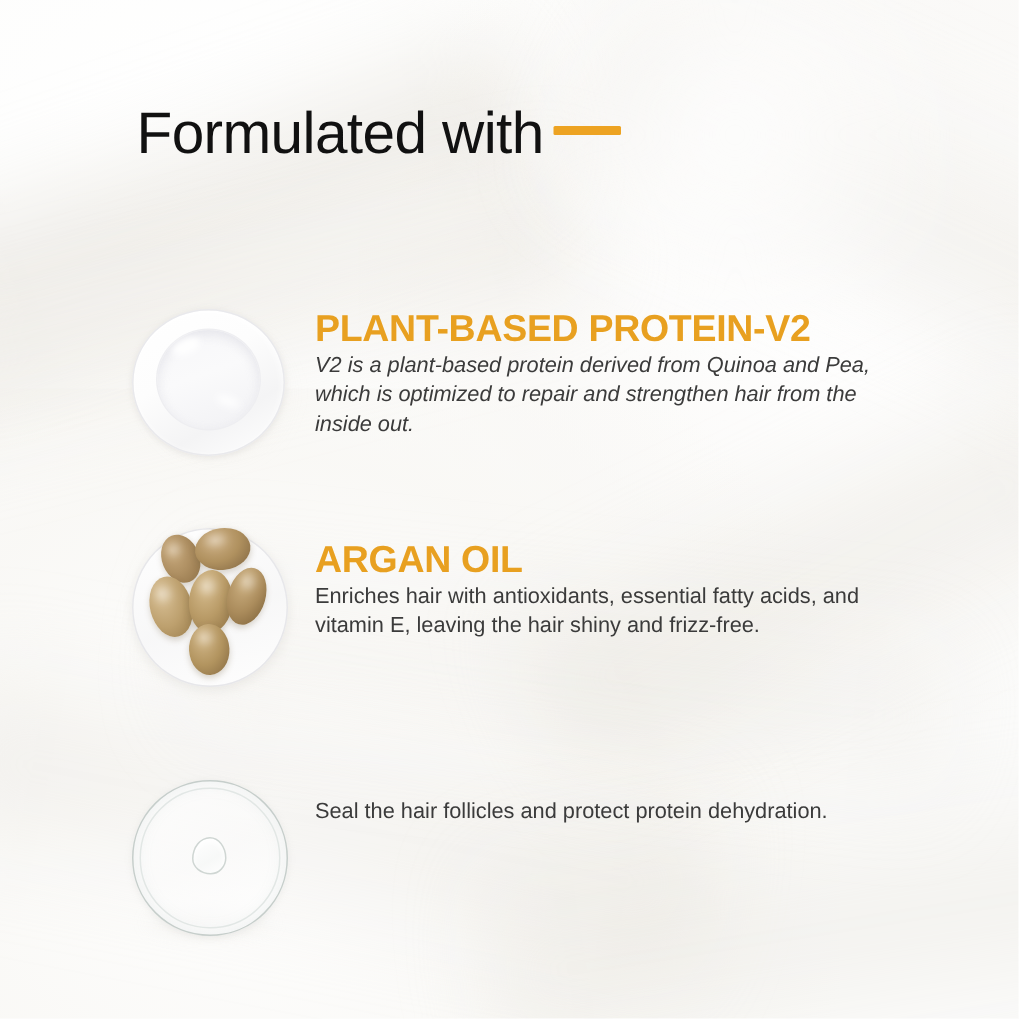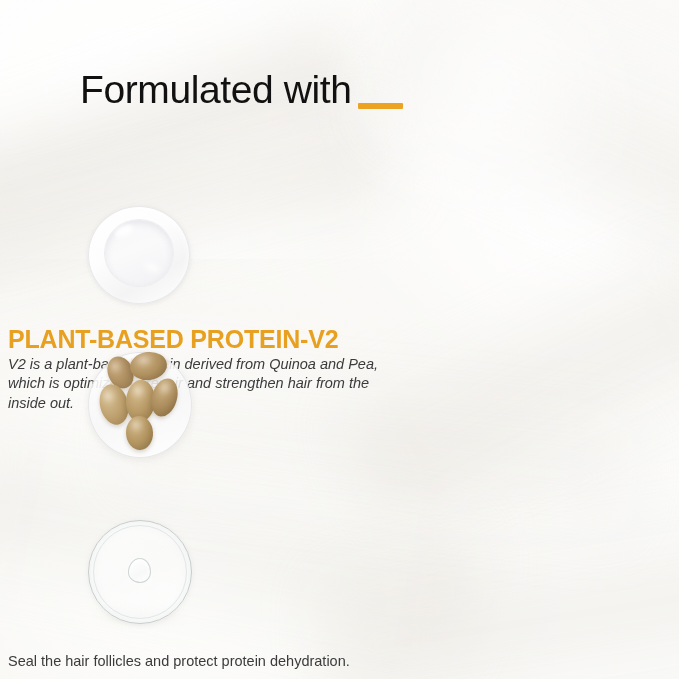--- a/index.html
+++ b/index.html
@@ -46,34 +46,34 @@
     background:linear-gradient(180deg, rgba(236,233,227,0) 0%, rgba(229,226,219,.36) 50%, rgba(236,233,227,0) 100%);}
   .fold.f7{left:120px;top:380px;width:520px;height:150px;
     transform:rotate(6deg);
     background:linear-gradient(180deg, rgba(237,234,229,0) 0%, rgba(231,228,222,.30) 50%, rgba(237,234,229,0) 100%);}
   .sheen{position:absolute;left:330px;top:-60px;width:320px;height:300px;
     border-radius:50%;filter:blur(30px);
     background:radial-gradient(circle at 50% 50%, rgba(255,255,255,.95) 0%, rgba(255,255,255,0) 70%);}
 
   
   #heading{
-    position:absolute;left:80px;top:70px;
-    display:flex;align-items:flex-end;
+    position:absolute;left:91px;top:70px;
+    display:flex;align-items:flex-start;
   }
   #heading .htext{
     font-size:39px;font-weight:400;color:#111111;
     letter-spacing:-0.4px;line-height:1;white-space:nowrap;
   }
   #heading .hrule{
     width:45px;height:6px;margin-left:7px;margin-top:14px;
     border-radius:1px;
   }
 
   
-  .row{position:absolute;left:0;width:679px;display:flex;flex-direction:column;}
+  .row{position:absolute;left:0;width:679px;display:flex;}
   .row .visual{
     position:relative;width:120px;height:120px;flex:0 0 120px;
     margin-left:82px;
   }
   .row .copy{flex:1;padding-left:8px;}
   .ing-title{
     font-size:25px;font-weight:700;line-height:1.08;
     letter-spacing:-0.2px;margin:0 0 2px 0;white-space:nowrap;
   }
   .ing-desc{
@@ -226,20 +226,24 @@
             <span class="hl"></span>
           </div>
         <div class="nut n5">
             <span class="hl"></span>
           </div>
         <div class="nut n6">
             <span class="hl"></span>
           </div>
       </div>
     </div>
+    <div class="copy">
+      <p class="ing-title" style="color: rgb(232, 160, 32);">ARGAN OIL</p>
+      <p class="ing-desc" style="color: rgb(59, 59, 59);">Enriches hair with antioxidants, essential fatty acids, and vitamin E, leaving the hair shiny and frizz-free.</p>
+    </div>
   </div>
 
   <div class="row" id="row-silicones">
     <div class="visual">
       <div class="dish-sil">
         <div class="dshadow"></div>
         <div class="ring"></div>
         <div class="ring2"></div>
         <div class="drop"></div>
       </div>

